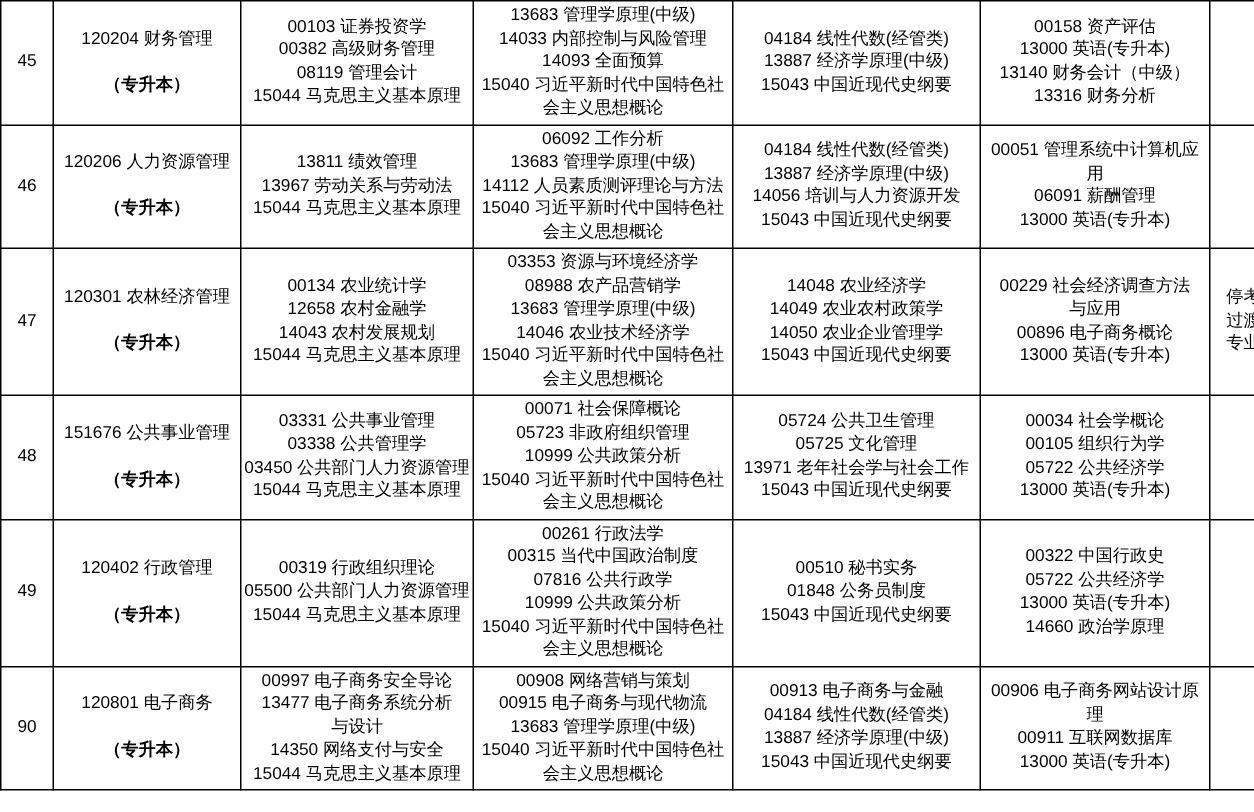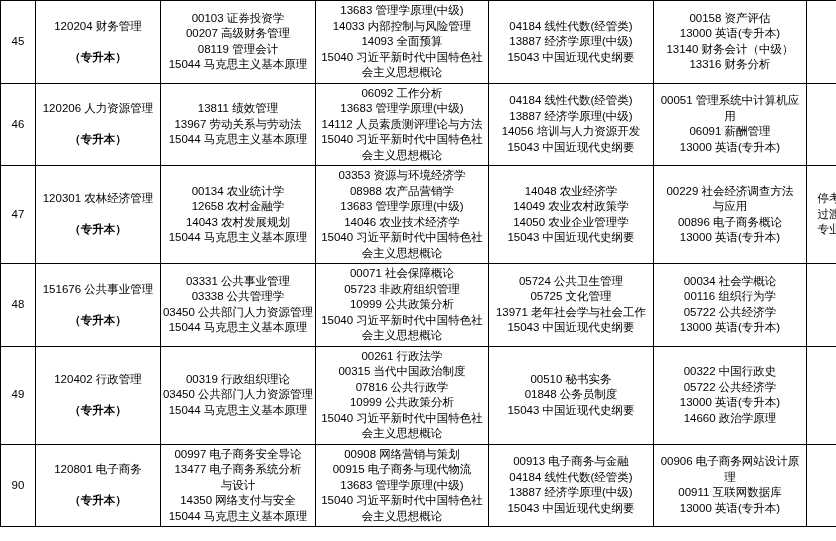--- a/index.html
+++ b/index.html
@@ -72,21 +72,21 @@
 <div id="sheet">
   <table class="exam-table">
     <tbody>
       <tr>
         <td class="col-no">45</td>
         <td class="col-major">
           <span class="major-name">120204 财务管理</span>
           <span class="major-level">（专升本）</span>
         </td>
         <td class="col-c1">00103 证券投资学
-00207 高级财务管理
+00382 高级财务管理
 08119 管理会计
 15044 马克思主义基本原理</td>
         <td class="col-c2">13683 管理学原理(中级)
 14033 内部控制与风险管理
 14093 全面预算
 15040 习近平新时代中国特色社
 会主义思想概论</td>
         <td class="col-c3">04184 线性代数(经管类)
 13887 经济学原理(中级)
 15043 中国近现代史纲要</td>
@@ -160,33 +160,33 @@
         <td class="col-c2">00071 社会保障概论
 05723 非政府组织管理
 10999 公共政策分析
 15040 习近平新时代中国特色社
 会主义思想概论</td>
         <td class="col-c3">05724 公共卫生管理
 05725 文化管理
 13971 老年社会学与社会工作
 15043 中国近现代史纲要</td>
         <td class="col-c4">00034 社会学概论
-00116 组织行为学
+00105 组织行为学
 05722 公共经济学
 13000 英语(专升本)</td>
         <td class="col-note"></td>
       </tr>
       <tr>
         <td class="col-no">49</td>
         <td class="col-major">
           <span class="major-name">120402 行政管理</span>
           <span class="major-level">（专升本）</span>
         </td>
         <td class="col-c1">00319 行政组织理论
-03450 公共部门人力资源管理
+05500 公共部门人力资源管理
 15044 马克思主义基本原理</td>
         <td class="col-c2">00261 行政法学
 00315 当代中国政治制度
 07816 公共行政学
 10999 公共政策分析
 15040 习近平新时代中国特色社
 会主义思想概论</td>
         <td class="col-c3">00510 秘书实务
 01848 公务员制度
 15043 中国近现代史纲要</td>

